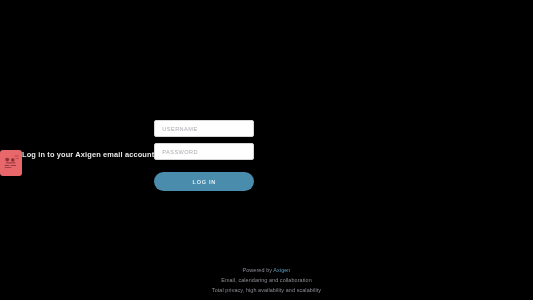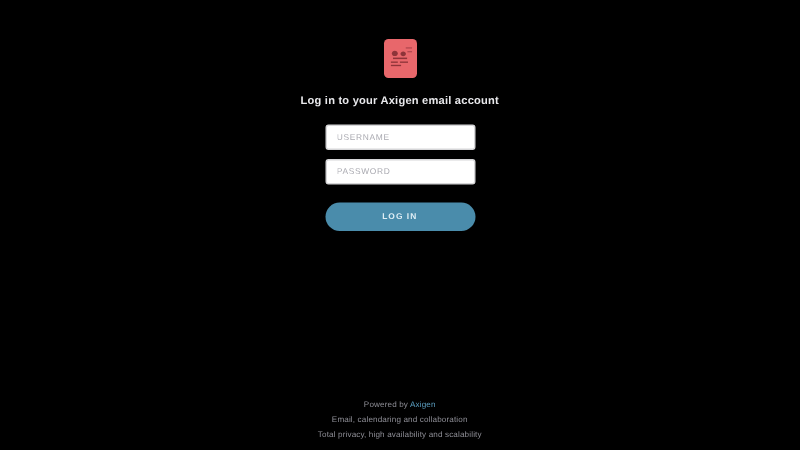--- a/index.html
+++ b/index.html
@@ -14,21 +14,20 @@
     font-family: "Liberation Sans", sans-serif;
     color: #ffffff;
     position: relative;
   }
 
   #page {
     position: absolute;
     inset: 0;
     background: #000000;
     display: flex;
-    flex-direction: column;
     align-items: center;
   }
 
   
   .logo-wrap {
     margin-top: 26px;
     width: 22px;
     height: 26px;
     display: flex;
     align-items: center;

